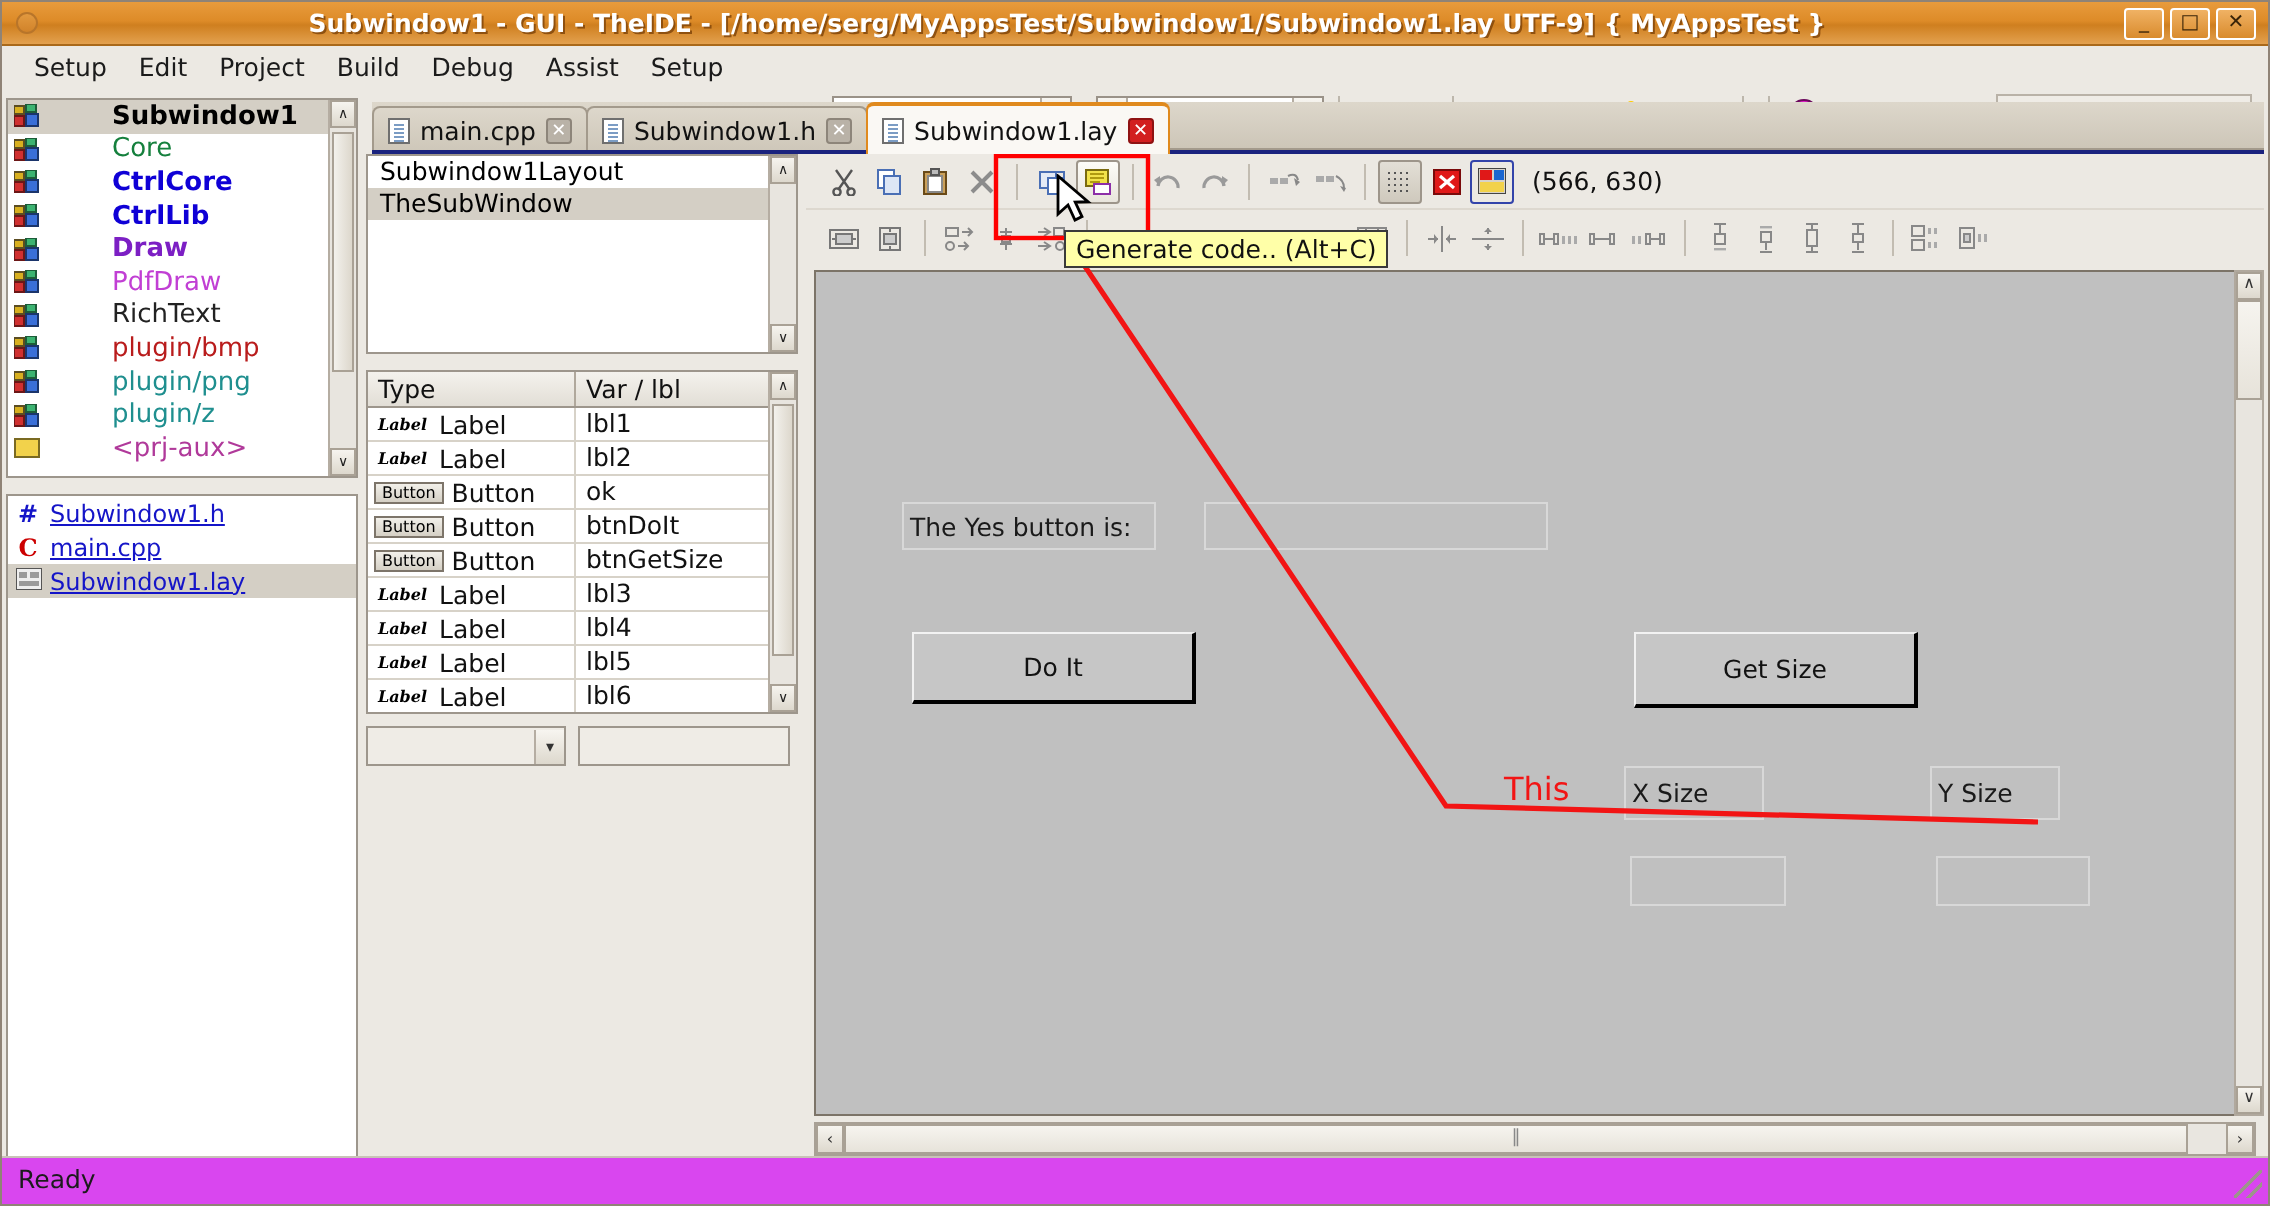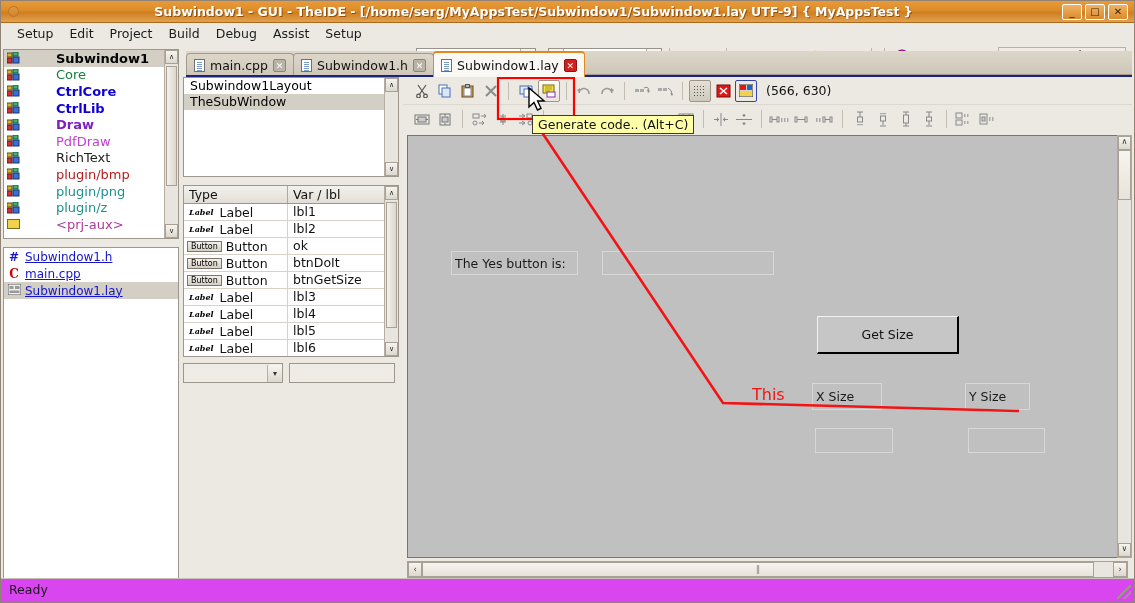--- a/index.html
+++ b/index.html
@@ -921,20 +921,21 @@
               <rect x="14" y="5" width="1.5" height="4"></rect>
             </g>
           </svg>
       </div>
     </div>
 
     <div id="canvasOuter">
       <div id="canvas">
         <div class="ctlLabel" style="left:43px;top:115px;width:127px;height:24px">The Yes button is:</div>
         <div class="ctlEdit" style="left:194px;top:115px;width:172px;height:24px"></div>
+        <div class="ctlBtn" style="left:48px;top:180px;width:142px;height:36px">Do It</div>
         <div class="ctlBtn" style="left:409px;top:180px;width:142px;height:38px">Get Size</div>
         <div class="ctlLabel" style="left:404px;top:247px;width:70px;height:27px">X Size</div>
         <div class="ctlLabel" style="left:557px;top:247px;width:65px;height:27px">Y Size</div>
         <div class="ctlEdit" style="left:407px;top:292px;width:78px;height:25px"></div>
         <div class="ctlEdit" style="left:560px;top:292px;width:77px;height:25px"></div>
 
       </div>
     </div>
 
     <div id="cvVScroll">

